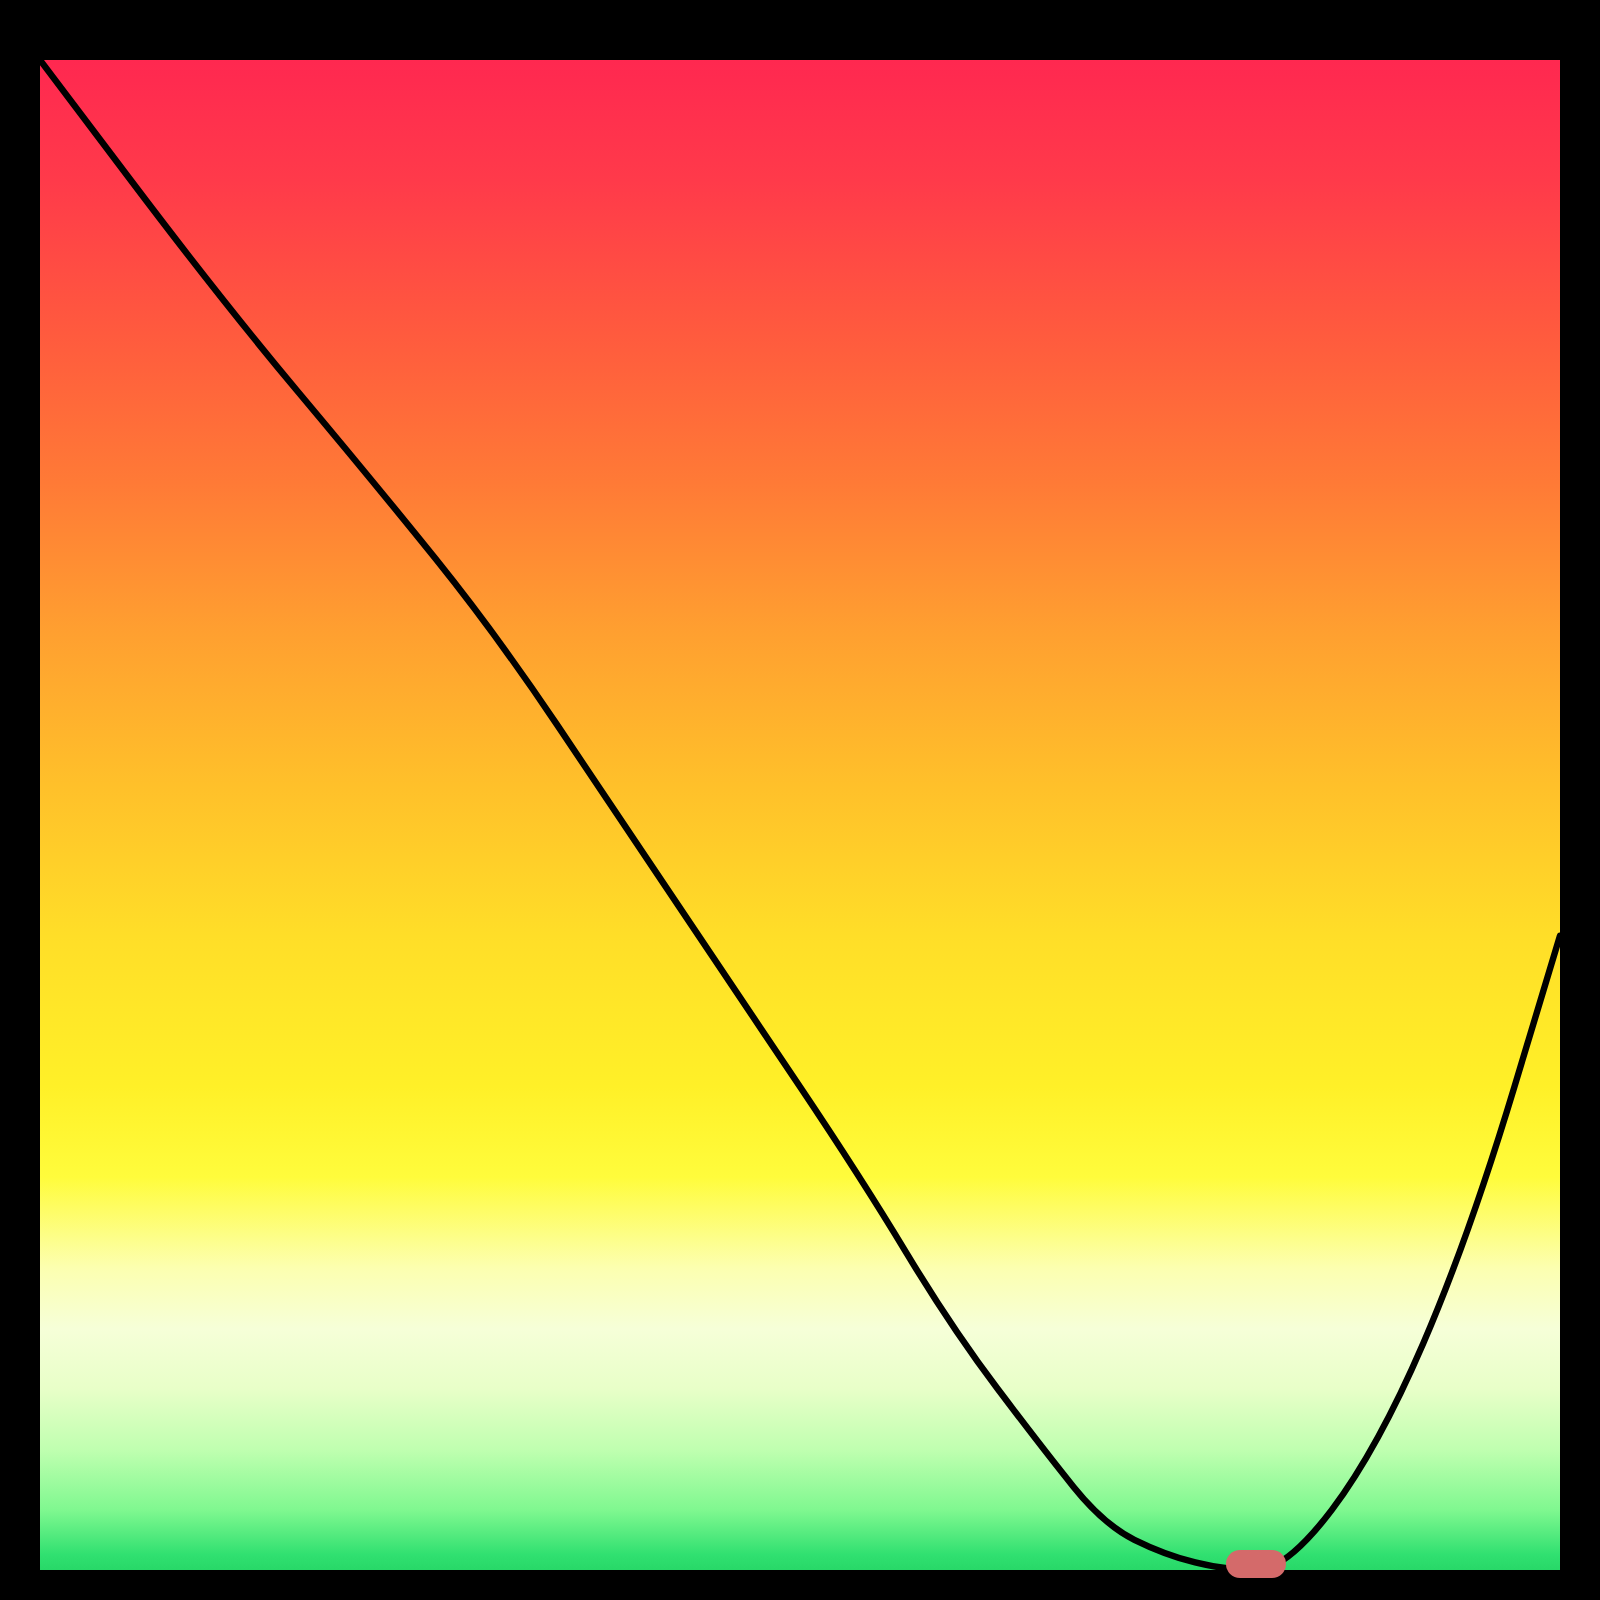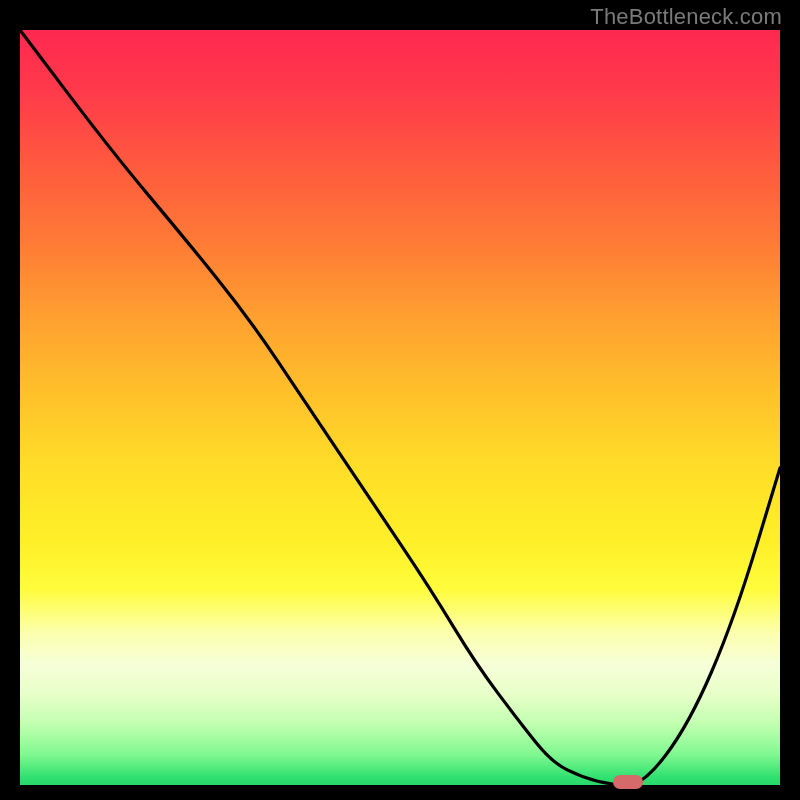--- a/index.html
+++ b/index.html
@@ -63,21 +63,20 @@
     height: 14px;
     background: #d46a6a;
     border-radius: 7px;
   }
 </style>
 </head>
 <body>
 
 <div class="container">
 
-  <div class="watermark">TheBottleneck.com</div>
 
   <div class="plot-area">
 
     <svg class="curve" viewBox="0 0 760 755" preserveAspectRatio="none">
       <path id="curve-path" fill="none" stroke="#000" stroke-width="3.2" stroke-linecap="round" d="M 0 0 Q 0 0 45.6 60.400000000000034 Q 91.2 120.80000000000007 129.2 166.10000000000002 Q 167.2 211.39999999999998 197.6 249.14999999999998 Q 228 286.9 258.4 332.2 Q 288.8 377.5 319.20000000000005 422.8 Q 349.6 468.1 380 513.4000000000001 Q 410.40000000000003 558.7 433.20000000000005 596.45 Q 456 634.2 478.8 664.4000000000001 Q 501.6 694.6 516.8 713.475 Q 532 732.35 547.2 739.9000000000001 Q 562.4 747.45 577.6 751.225 Q 592.8000000000001 755 608 755 Q 623.1999999999999 755 646 724.8 Q 668.8 694.6 691.5999999999999 641.75 Q 714.4 588.9 737.2 513.4 T 760 437.90000000000003"></path>
     </svg>
 
     <div class="marker" id="opt-marker" style="left: 593px; top: 745px;"></div>
 
   </div>

